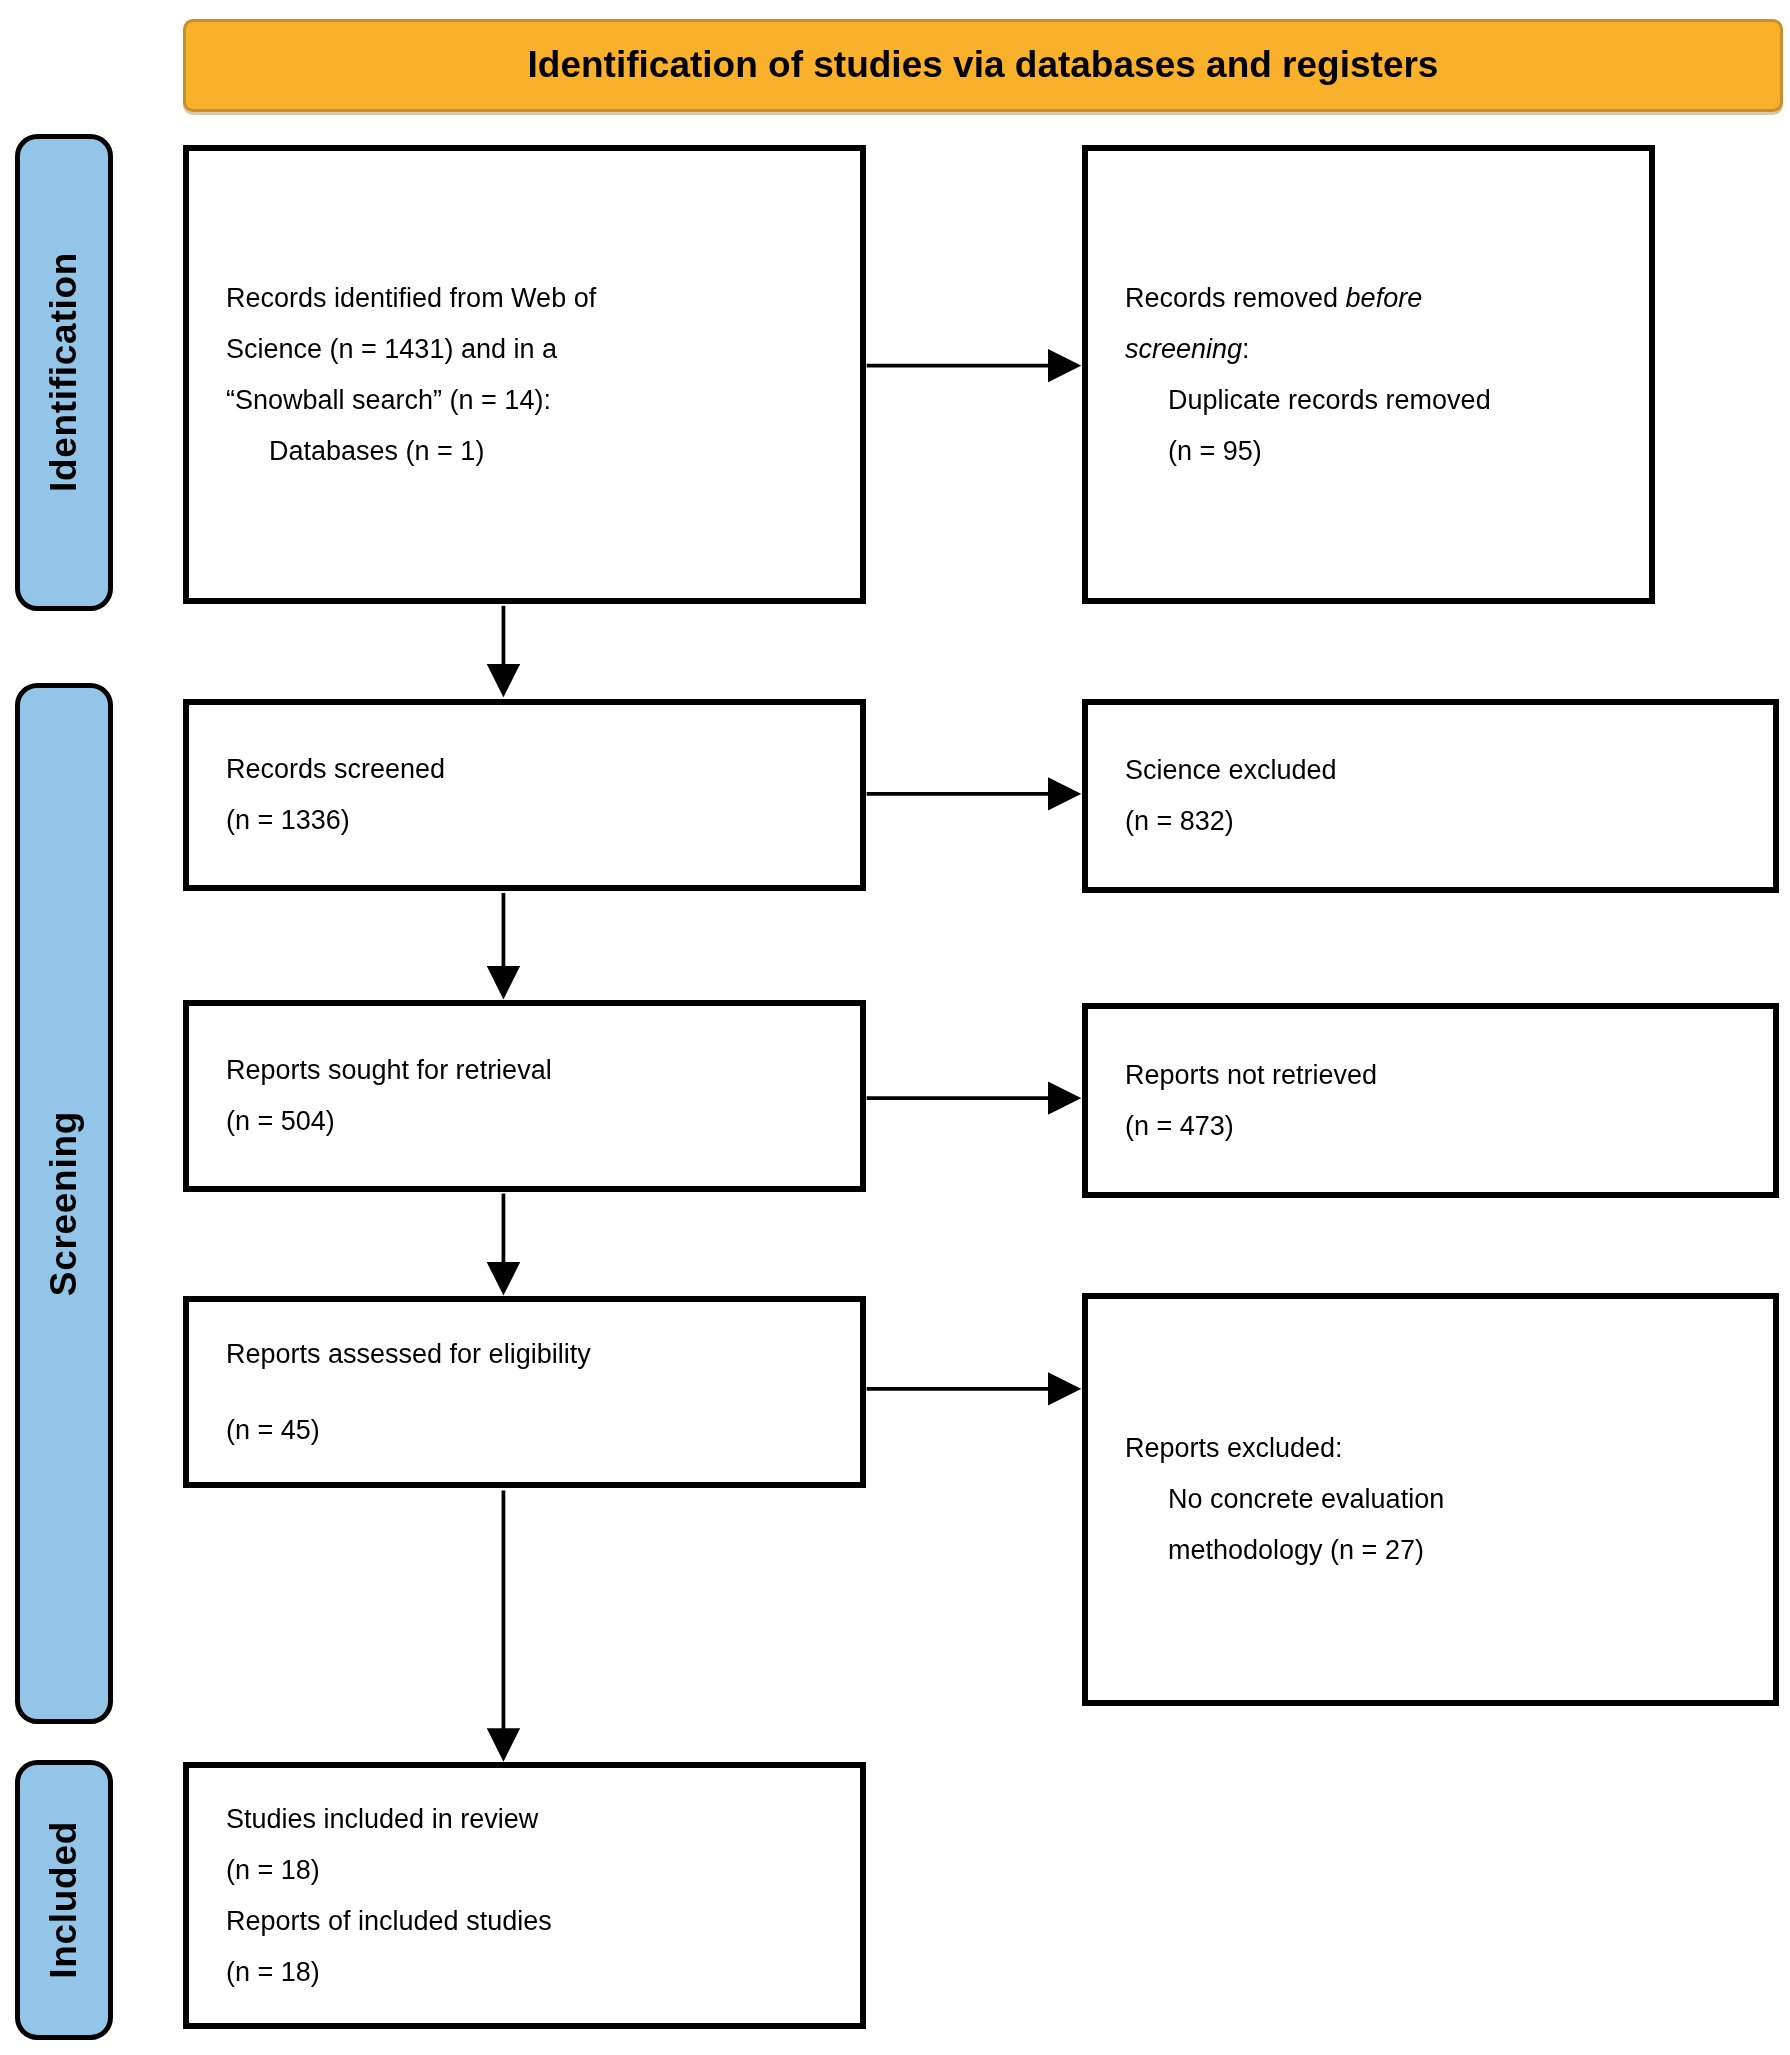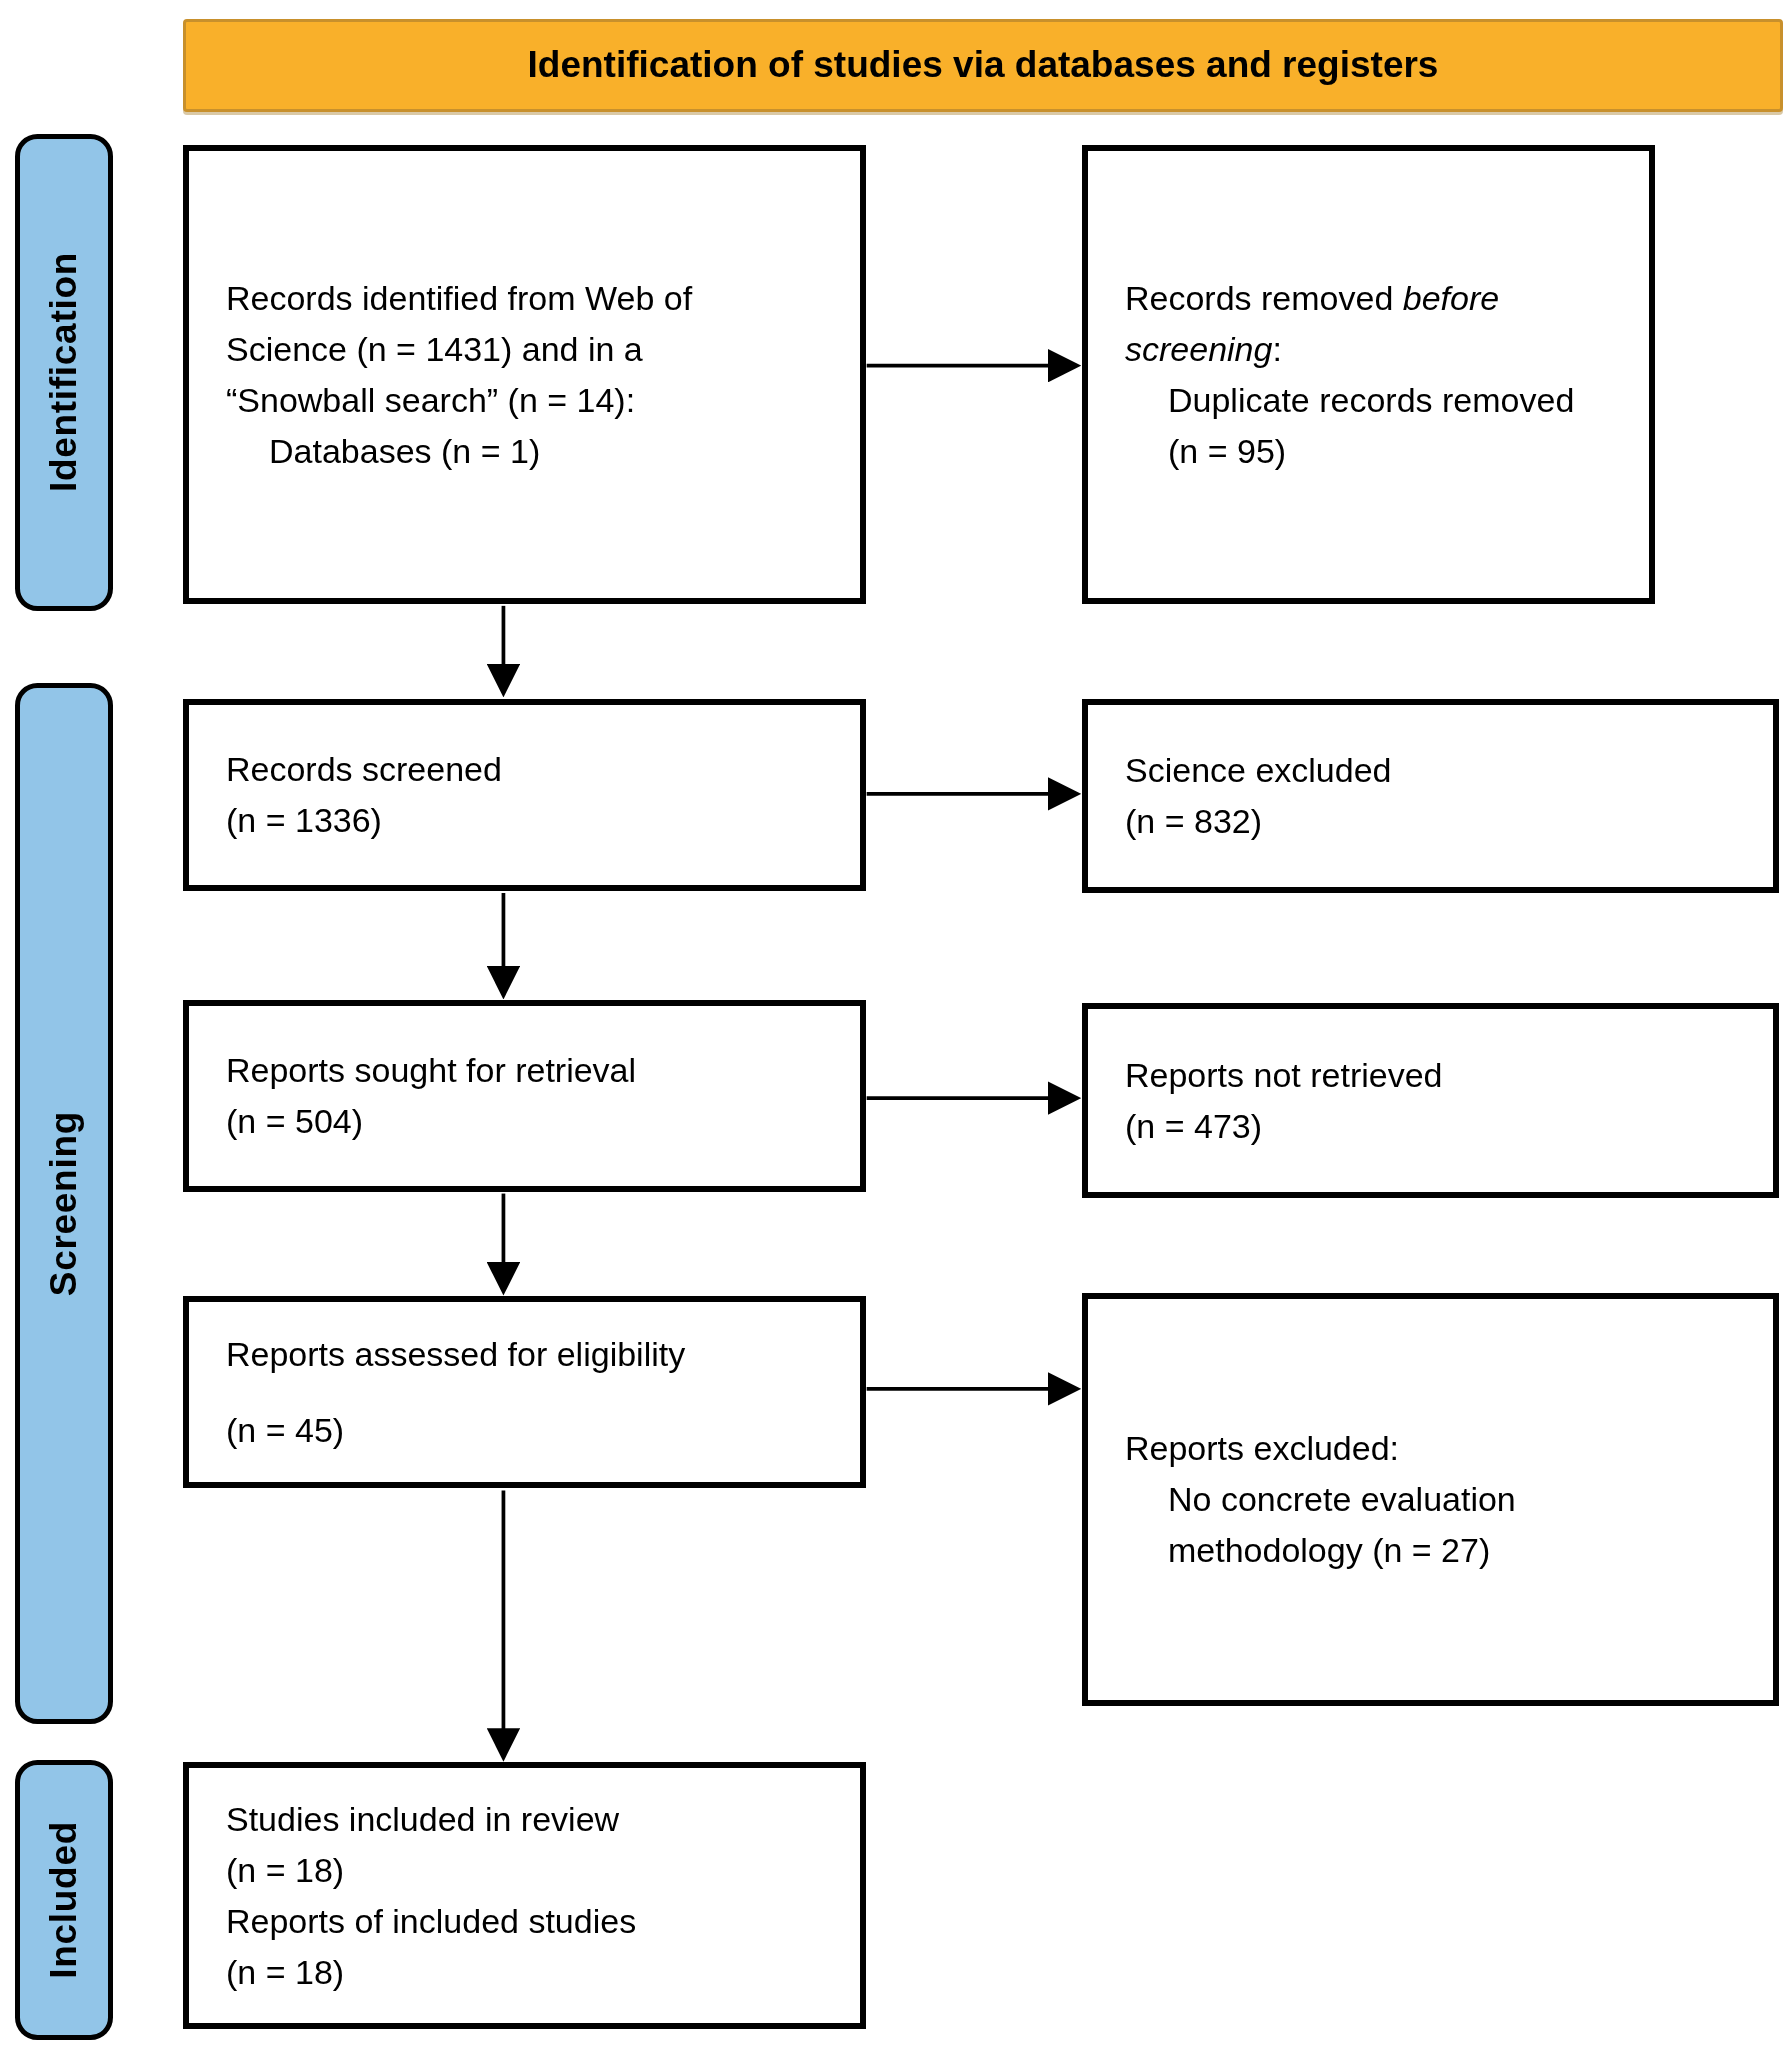--- a/index.html
+++ b/index.html
@@ -4,40 +4,40 @@
 <style>
   html,body{margin:0;padding:0;background:#ffffff;}
   #canvas{
     position:relative;width:1790px;height:2056px;background:#ffffff;
     font-family:"Liberation Sans", sans-serif;color:#000;overflow:hidden;
   }
   .banner{
     position:absolute;left:183px;top:18.6px;width:1600px;height:93px;
     background:var(--banner-fill,#F9B02A);
     border:3.7px solid var(--banner-border,#C8902C);
-    border-radius:4px;box-sizing:border-box;
+    border-radius:10px;box-sizing:border-box;
     display:flex;align-items:center;justify-content:center;
     font-weight:bold;font-size:37px;
     box-shadow:0 3px 0 rgba(150,100,0,0.35);
   }
   .stage{
     position:absolute;left:15px;width:98px;
     background:var(--stage-fill,#92C5E8);
     border:5.2px solid #000;border-radius:22.4px;box-sizing:border-box;
     display:flex;align-items:center;justify-content:center;
   }
   .stage span{
     writing-mode:vertical-rl;transform:rotate(180deg);
     font-weight:bold;font-size:37px;letter-spacing:0.7px;white-space:nowrap;
   }
   .box{
     position:absolute;background:#fff;border:6px solid #000;box-sizing:border-box;
     display:flex;flex-direction:column;justify-content:center;
     padding-left:37px;padding-right:13.4px;
-    font-size:34px;line-height:51px;
+    font-size:27px;line-height:51px;
   }
   .line{white-space:nowrap;}
   .line.indent{padding-left:43px;}
   .it{font-style:italic;}
   #arrows{position:absolute;left:0;top:0;pointer-events:none;}
 </style>
 </head>
 <body>
 
 <div id="canvas">

